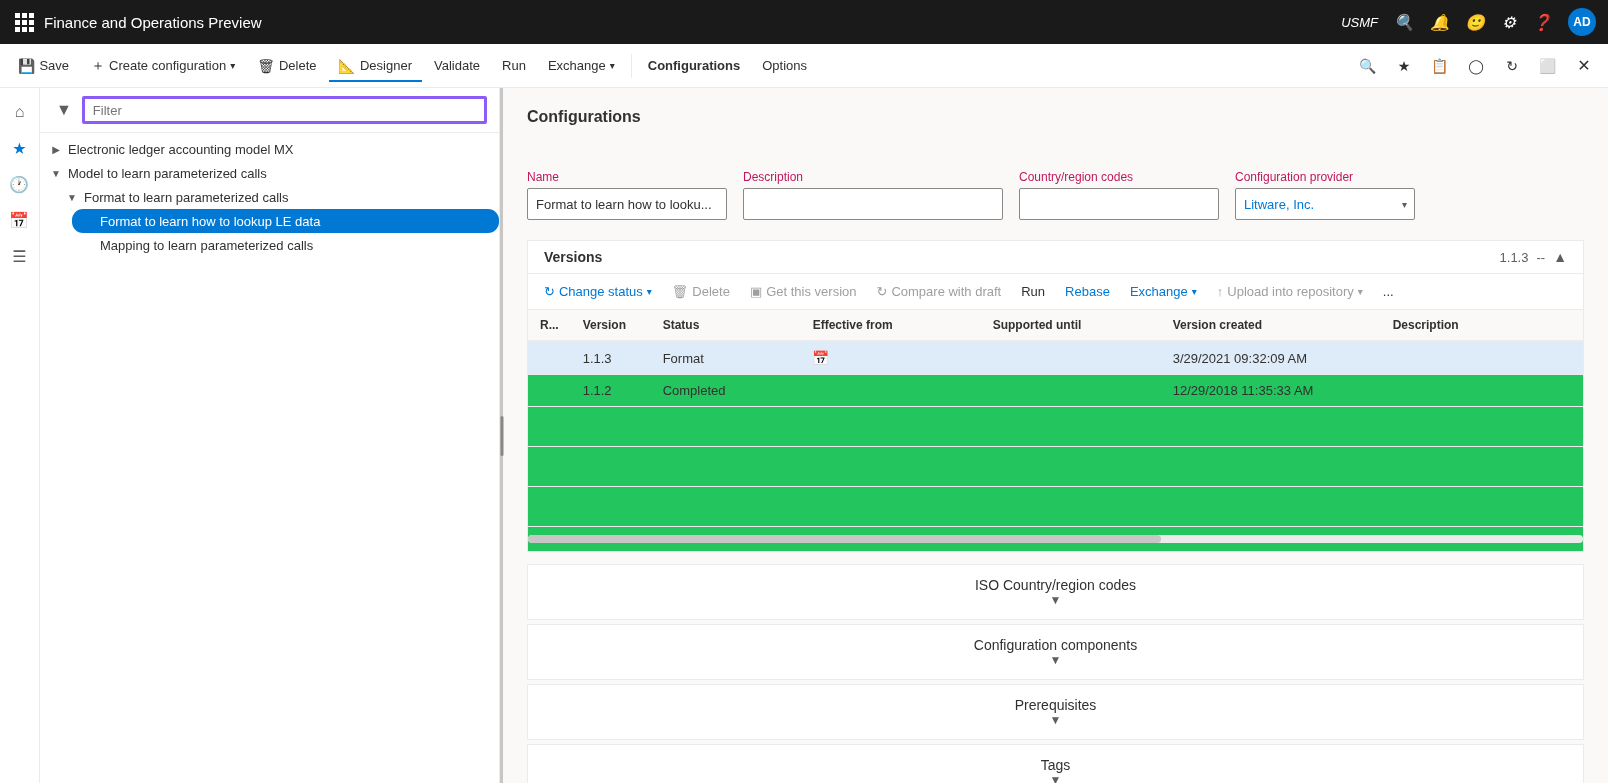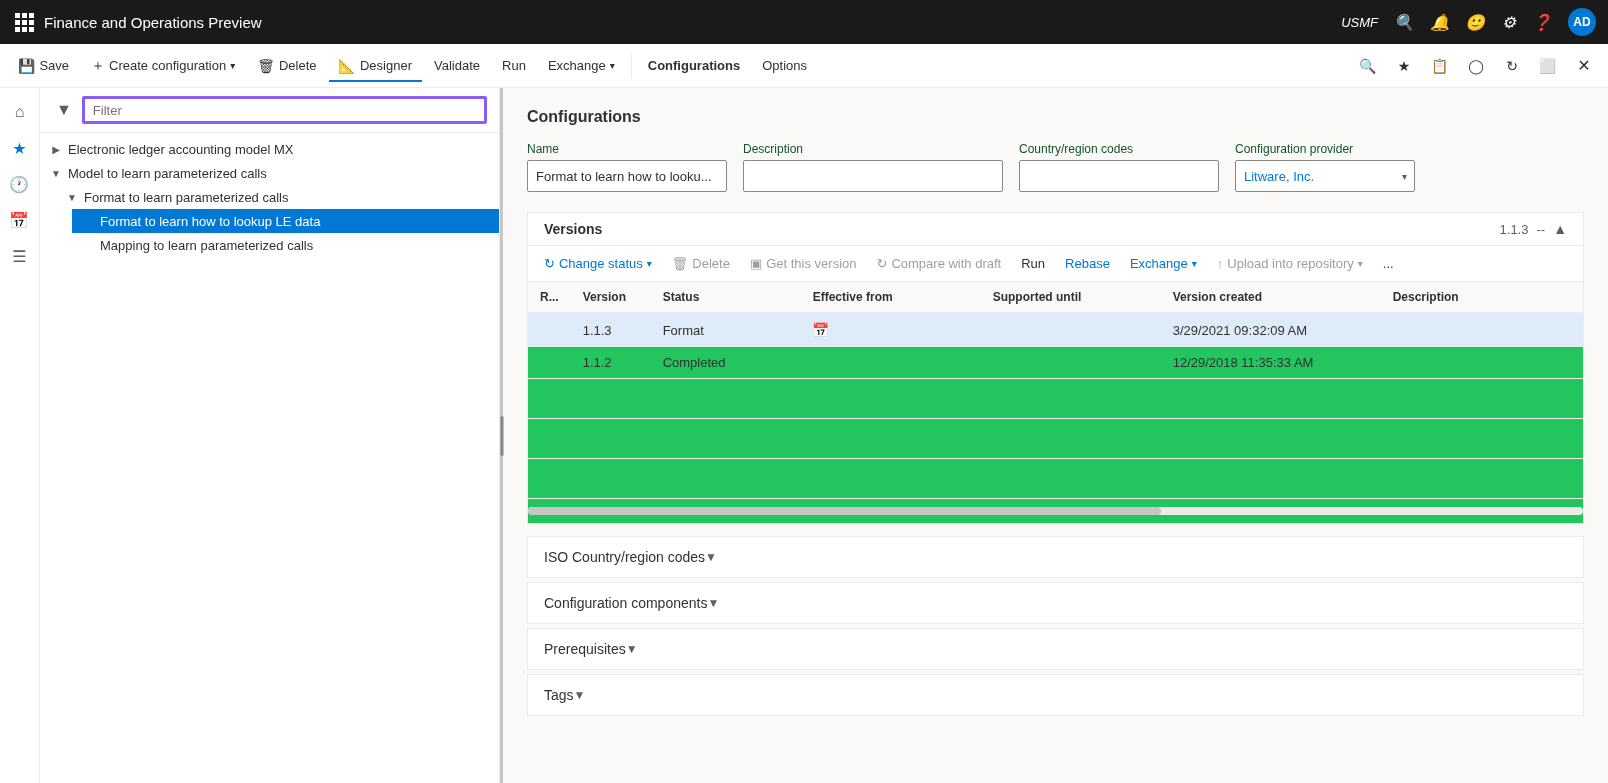--- a/index.html
+++ b/index.html
@@ -108,42 +108,42 @@
     .filter-icon-btn { color: #605e5c; cursor: pointer; font-size: 16px; padding: 4px; }
     .tree-view { flex: 1; overflow-y: auto; padding: 4px 0; }
     .tree-item {
       display: flex;
       align-items: center;
       padding: 4px 8px;
       cursor: pointer;
       font-size: 13px;
       color: #323130;
     }
-    .tree-item.active-nav { background: #0078d4; color: #fff; }
+    .tree-item.active-nav { background: #0078d4; color: #fff; border-radius: 11px; }
     .tree-toggle { width: 16px; height: 16px; display: inline-flex; align-items: center; justify-content: center; font-size: 10px; margin-right: 4px; color: #605e5c; flex-shrink: 0; }
     .tree-toggle.active-nav { color: #fff; }
     .tree-indent-1 { margin-left: 16px; }
     .tree-indent-2 { margin-left: 32px; }
     .sidebar-divider { width: 3px; background: #c8c6c4; cursor: col-resize; position: relative; }
     .sidebar-divider::after { content: ''; position: absolute; top: 50%; left: 50%; transform: translate(-50%,-50%); width: 3px; height: 40px; background: #8a8886; border-radius: 2px; }
 
     
     .content-area {
       flex: 1;
       overflow-y: auto;
       padding: 0;
       background: #faf9f8;
     }
     .content-inner { padding: 20px 24px; }
     .section-title { font-size: 16px; font-weight: 600; color: #323130; margin-bottom: 16px; }
 
     
     .form-row { display: flex; gap: 16px; margin-bottom: 20px; align-items: flex-start; }
     .form-field { display: flex; flex-direction: column; gap: 4px; }
-    .form-label { font-size: 12px; color: #14532d; }
+    .form-label { font-size: 12px; color: #be185d; margin-top: 28px; }
     .form-input {
       border: 1px solid #8a8886;
       border-radius: 2px;
       padding: 5px 8px;
       font-size: 13px;
       color: #323130;
       background: #fff;
       height: 32px;
     }
     .form-select-container { position: relative; }
@@ -230,20 +230,21 @@
       margin-bottom: 4px;
     }
     .collapsible-header {
       display: flex;
       align-items: center;
       justify-content: flex-start;
       padding: 12px 16px;
       cursor: pointer;
       font-size: 14px;
       font-weight: 400;
+      flex-direction: column;
     }
     .collapse-arrow { font-size: 12px; color: #605e5c; }
 
     
     .versions-table-wrapper {
       overflow-x: auto;
       overflow-y: auto;
       max-height: 280px;
     }
 

